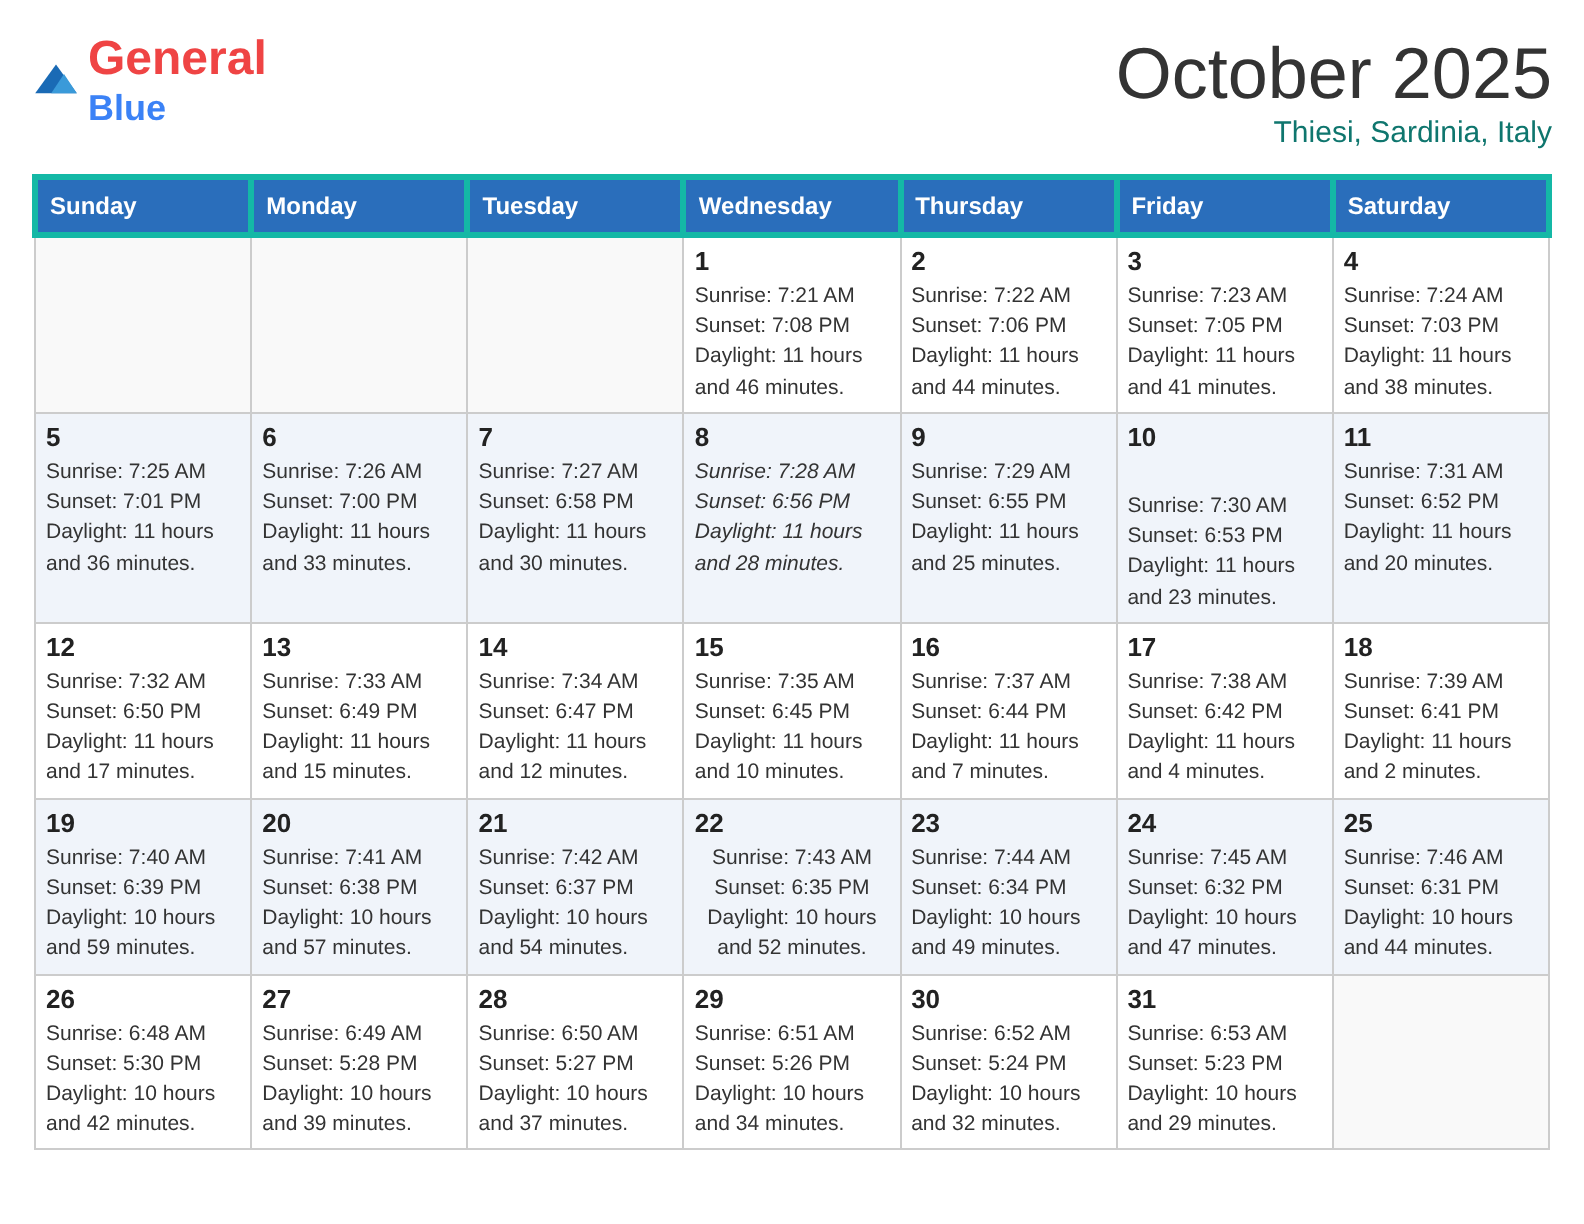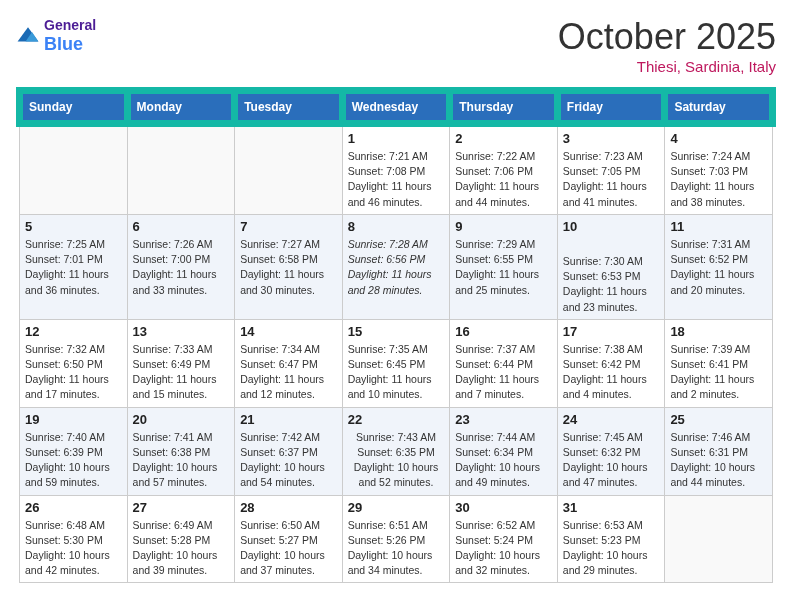--- a/index.html
+++ b/index.html
@@ -15,58 +15,58 @@
       justify-content: space-between;
       align-items: flex-start;
       margin-bottom: 12px;
     }
     .logo {
       display: flex;
       align-items: center;
       gap: 4px;
     }
     .logo-text-general {
-      font-size: 14px;
+      font-size: 24px;
       font-weight: bold;
-      color: #4c1d95;
+      color: #ef4444;
     }
     .logo-text-blue {
       font-size: 18px;
       font-weight: bold;
       color: #3b82f6;
     }
     .logo-icon {
       width: 24px;
       height: 24px;
     }
     .title-block {
       text-align: right;
     }
     .month-title {
       font-size: 36px;
       font-weight: normal;
       color: #333;
     }
     .location-title {
       font-size: 15px;
-      color: #be185d;
+      color: #0f766e;
     }
     .calendar {
       width: 100%;
       border-collapse: collapse;
       font-size: 11px;
     }
     .calendar th {
       background: #2a6ebb;
       color: #fff;
       text-align: left;
       padding: 6px 6px;
       font-size: 12px;
       font-weight: bold;
-      border: 7px solid #14b8a6;
+      border: 3px solid #14b8a6;
     }
     .calendar td {
       border: 1px solid #ccc;
       vertical-align: top;
       padding: 4px 5px;
       width: calc(100% / 7);
       min-height: 80px;
       background: #fff;
     }
     .calendar td.empty {

